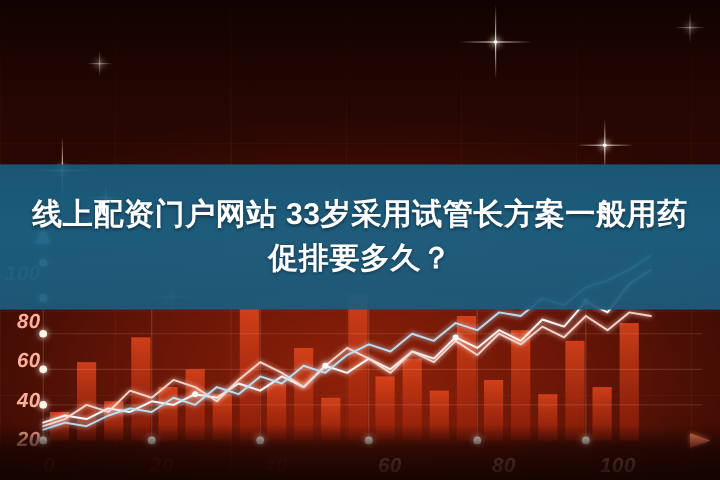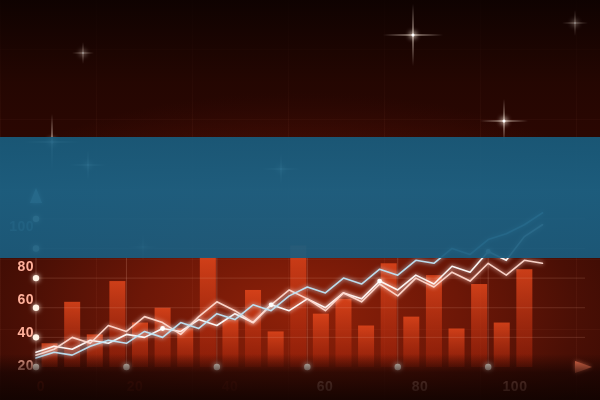--- a/index.html
+++ b/index.html
@@ -113,24 +113,25 @@
     font-size: 25px;
     letter-spacing: 0.5px;
     text-shadow: 0 1px 3px rgba(0,0,0,0.45);
     white-space: nowrap;
   }
   .banner-line { line-height: 1.32; }
 
   
   .axis-label {
     position: absolute;
-    font-size: 14px;
+    font-size: 17px;
     font-weight: bold;
     letter-spacing: 0.5px;
     pointer-events: none;
+    font-style: italic;
   }
   .y-label { color: #ffb09a; text-align: right; width: 34px; }
   .y-label.dim { color: rgba(190,215,230,0.55); }
   .x-label { color: #f0a08c; text-align: center; width: 34px; }
   .x-label.dim { color: rgba(150,40,20,0.85); }
 </style>
 </head>
 <body>
 
 <div id="stage">
@@ -278,14 +279,18 @@
   <div class="axis-label x-label dim" style="left:24px;  top:378px;">0</div>
   <div class="axis-label x-label dim" style="left:118px; top:378px;">20</div>
   <div class="axis-label x-label dim" style="left:213px; top:378px;">40</div>
   <div class="axis-label x-label" style="left:308px; top:378px;">60</div>
   <div class="axis-label x-label" style="left:403px; top:378px;">80</div>
   <div class="axis-label x-label" style="left:498px; top:378px;">100</div>
 
   <div class="bg-botdark"></div>
 
   <div class="banner"></div>
+  <div class="banner-title">
+    <div class="banner-line">线上配资门户网站 33岁采用试管长方案一般用药</div>
+    <div class="banner-line">促排要多久？</div>
+  </div>
 
 </div>
 
 </body></html>

